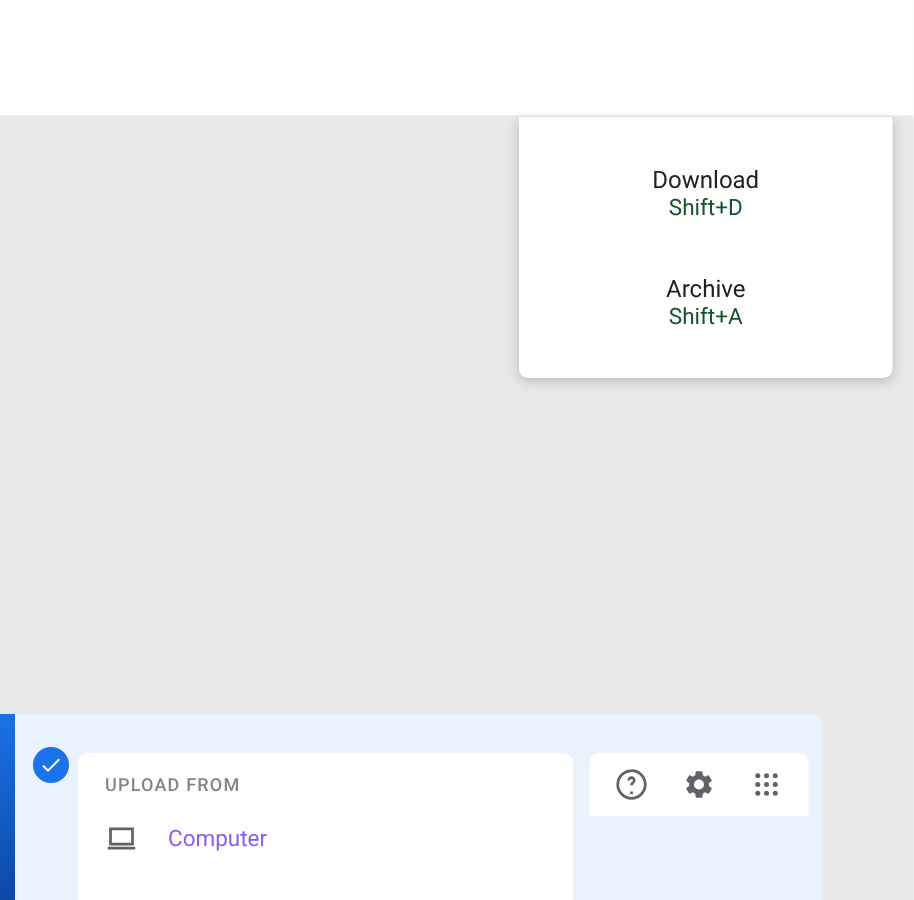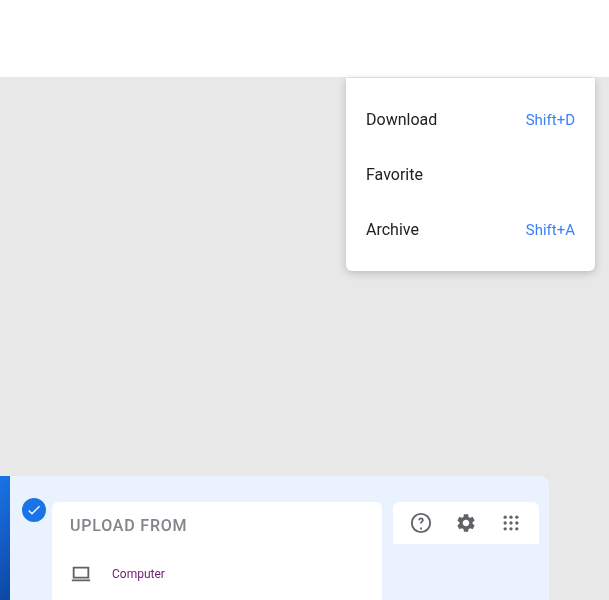--- a/index.html
+++ b/index.html
@@ -39,23 +39,24 @@
       z-index: 10;
     }
     .menu-item {
       display: flex;
       justify-content: space-between;
       align-items: center;
       padding: 18px 20px;
       font-size: 16px;
       color: #202124;
       cursor: pointer;
+      flex-direction: column;
     }
     .menu-shortcut {
-      color: #3b82f6;
+      color: #14532d;
       font-size: 15px;
     }
     .bottom-overlay {
       position: absolute;
       left: 0;
       bottom: 0;
       width: 549px;
       height: 124px;
       background: #eaf2fd;
       border-radius: 8px 8px 0 0;
@@ -88,32 +89,32 @@
       position: absolute;
       left: 52px;
       top: 26px;
       width: 330px;
       height: 98px;
       background: #fff;
       border-radius: 6px 6px 0 0;
       padding: 14px 18px 0 18px;
     }
     .upload-header {
-      font-size: 16px;
+      font-size: 12px;
       font-weight: 500;
       letter-spacing: 0.8px;
       color: #80868b;
-      margin-bottom: 22px;
+      margin-bottom: 12px;
     }
     .upload-option {
       display: flex;
       align-items: center;
       gap: 20px;
-      font-size: 12px;
-      color: #701a75;
+      font-size: 15px;
+      color: #8b5cf6;
       cursor: pointer;
       padding: 6px 0;
     }
     .upload-option svg {
       flex-shrink: 0;
     }
     .icon-bar {
       position: absolute;
       left: 393px;
       top: 26px;
@@ -145,24 +146,20 @@
 <body>
 
 <div class="top-bar"></div>
 
 <div class="main-area">
 
   <div class="context-menu">
     <div class="menu-item">
       <span>Download</span>
       <span class="menu-shortcut">Shift+D</span>
-    </div>
-    <div class="menu-item">
-      <span>Favorite</span>
-      <span class="menu-shortcut"></span>
     </div>
     <div class="menu-item">
       <span>Archive</span>
       <span class="menu-shortcut">Shift+A</span>
     </div>
   </div>
 
   <div class="bottom-overlay">
     <div class="blue-sliver"></div>
     <div class="check-badge">

